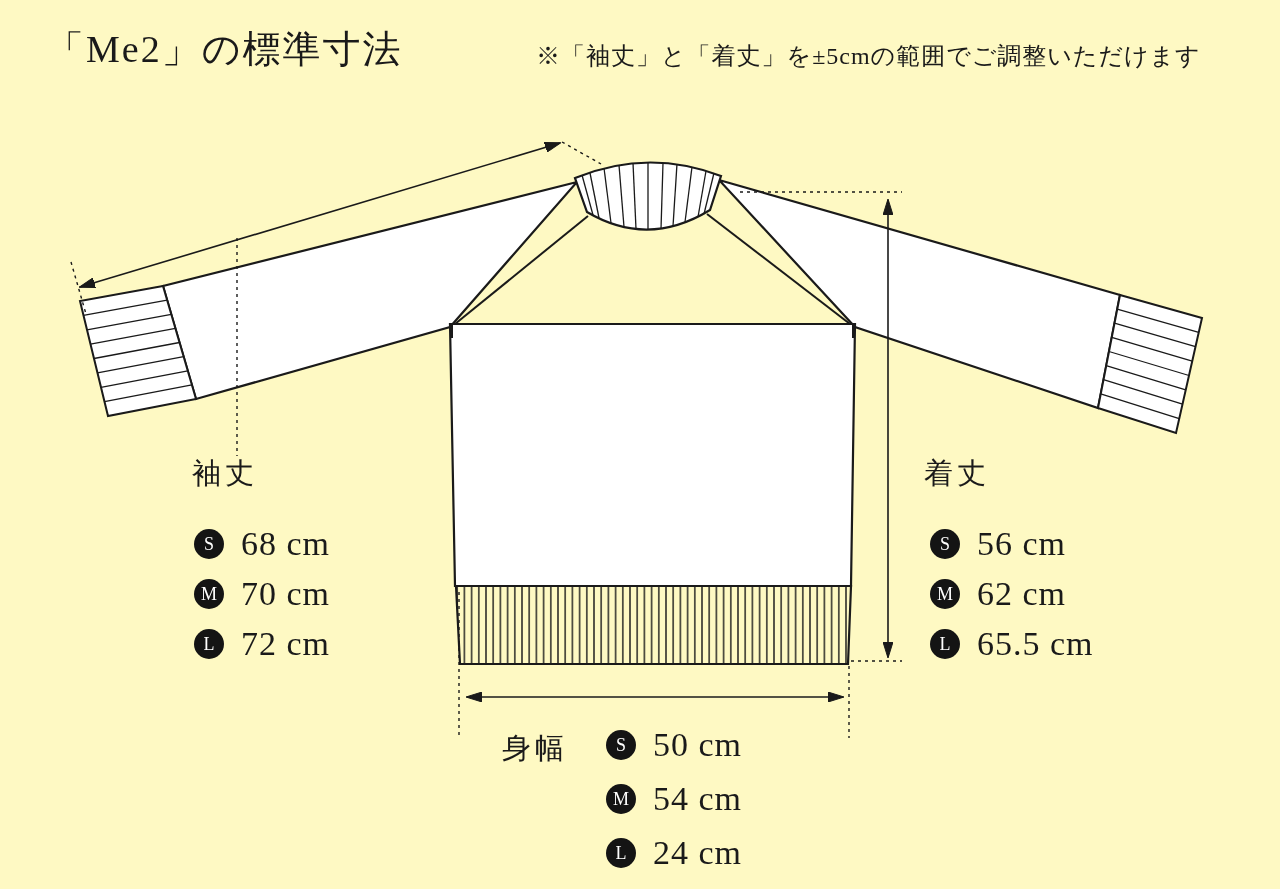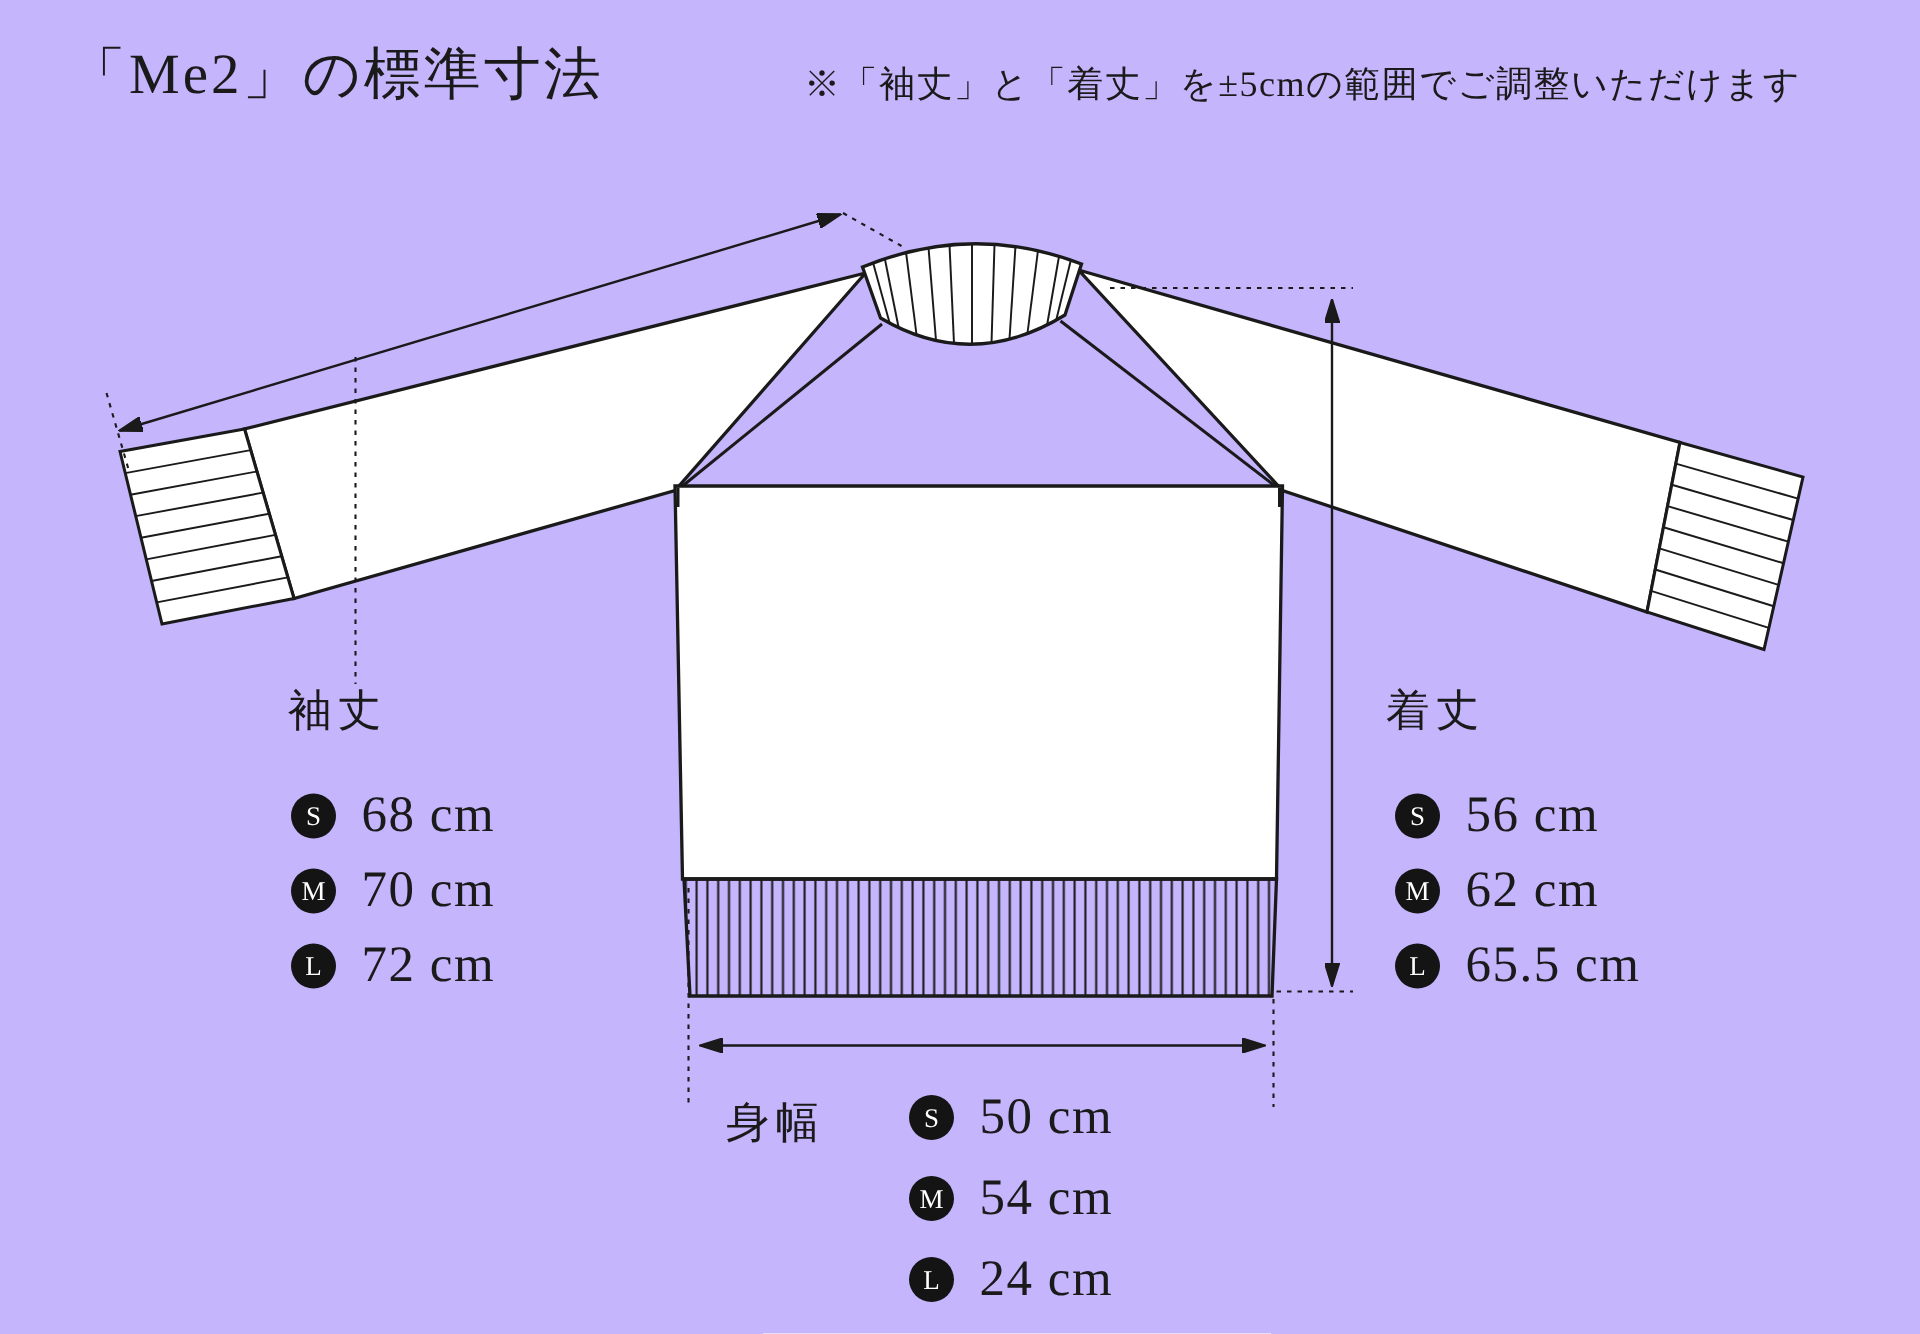--- a/index.html
+++ b/index.html
@@ -1,31 +1,31 @@
 <!DOCTYPE html>
 <html><head>
 <meta charset="utf-8">
 <style>
   html,body{margin:0;padding:0;background:#ffffff;}
   #page{
     position:relative;
     width:1280px;height:889px;
-    background:#c4b5fd;
+    background:#fef9c3;
     overflow:hidden;
     font-family:"Liberation Serif","DejaVu Serif",serif;
     color:#1a1a1a;
   }
   svg{position:absolute;left:0;top:0;}
   .txt{position:absolute;white-space:nowrap;}
   .title{left:46px;top:24px;font-size:38px;letter-spacing:2px;}
   .note{left:536px;top:40px;font-size:24px;letter-spacing:1px;}
   .m-label{font-size:29px;letter-spacing:4px;text-align:center;}
   .lbl-sleeve{left:192px;top:454px;}
   .lbl-length{left:924px;top:454px;}
-  .lbl-width{left:484px;top:729px;font-family:Liberation Mono, monospace;}
+  .lbl-width{left:502px;top:729px;font-family:Liberation Mono, monospace;}
   .rows{position:absolute;display:flex;flex-direction:column;}
   .rows-sleeve{left:194px;top:519px;}
   .rows-length{left:930px;top:519px;}
   .rows-width{left:606px;top:718px;}
   .row{display:flex;align-items:center;gap:17px;height:50px;}
   .rows-width .row{height:54px;}
   .badge{
     width:30px;height:30px;border-radius:50%;
     background:#141414;color:#ffffff;
     display:flex;align-items:center;justify-content:center;

